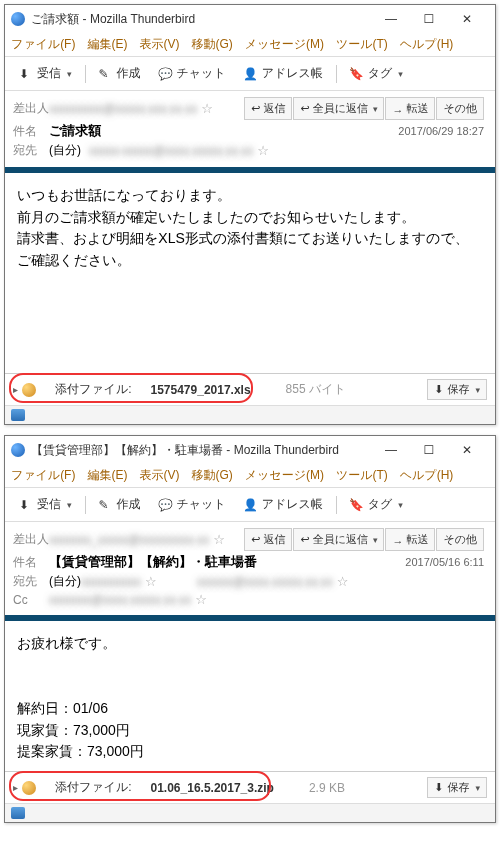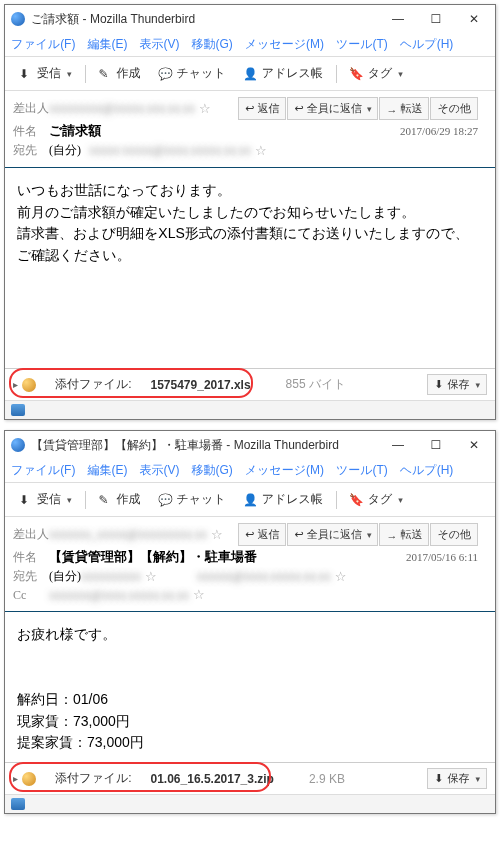--- a/index.html
+++ b/index.html
@@ -14,21 +14,21 @@
   .window {
     border: 1px solid #777;
     background: #fff;
     margin-bottom: 10px;
     box-shadow: 1px 1px 3px rgba(0,0,0,0.2);
   }
   .titlebar {
     display: flex;
     align-items: center;
     height: 28px;
-    padding: 0 2px 0 6px;
+    padding: 0 9px 0 6px;
     background: #fff;
   }
   .tb-icon {
     width: 14px; height:14px;
     border-radius:50%;
     background: radial-gradient(circle at 30% 30%, #6cb4ff, #1a5fb4);
     margin-right:6px;
     flex:0 0 auto;
   }
   .tb-title { flex:1; font-size:12px; color:#333; white-space:nowrap; overflow:hidden; }
@@ -37,21 +37,21 @@
     width:38px; height:24px;
     display:flex; align-items:center; justify-content:center;
     font-size:12px; color:#333;
   }
   .menubar {
     display:flex;
     padding: 3px 6px;
     border-bottom:1px solid #ddd;
     font-size:12px;
   }
-  .menubar span { margin-right:12px; color:#3b82f6; }
+  .menubar span { margin-right:12px; color:#a16207; }
   .toolbar {
     display:flex;
     align-items:center;
     padding:4px 6px;
     border-bottom:1px solid #ddd;
     gap:2px;
     flex-wrap:wrap;
   }
   .tbtn {
     display:flex; align-items:center;
@@ -59,23 +59,22 @@
     border:1px solid transparent;
     border-radius:2px;
     gap:4px;
     font-size:12px;
     color:#333;
   }
   .tsep { width:1px; height:18px; background:#ccc; margin:0 3px; }
   .ico { width:14px; height:14px; display:inline-block; }
   .dd-arrow { font-size:9px; color:#555; margin-left:2px; }
   .header-area {
-    padding:4px 17px 6px 8px;
-    border-bottom:1px solid #0c4a6e;
-    font-family:Liberation Serif, serif;
+    padding:4px 11px 6px 8px;
+    border-bottom:6px solid #0c4a6e;
   }
   .hdr-row { display:flex; align-items:center; margin:2px 0; }
   .hdr-label { color:#888; font-size:12px; width:36px; flex:0 0 auto; }
   .blur {
     color:transparent;
     text-shadow: 0 0 6px rgba(100,100,100,0.8);
     user-select:none;
   }
   .top-row { display:flex; align-items:center; }
   .top-row .from-part { flex:1; display:flex; align-items:center; }

